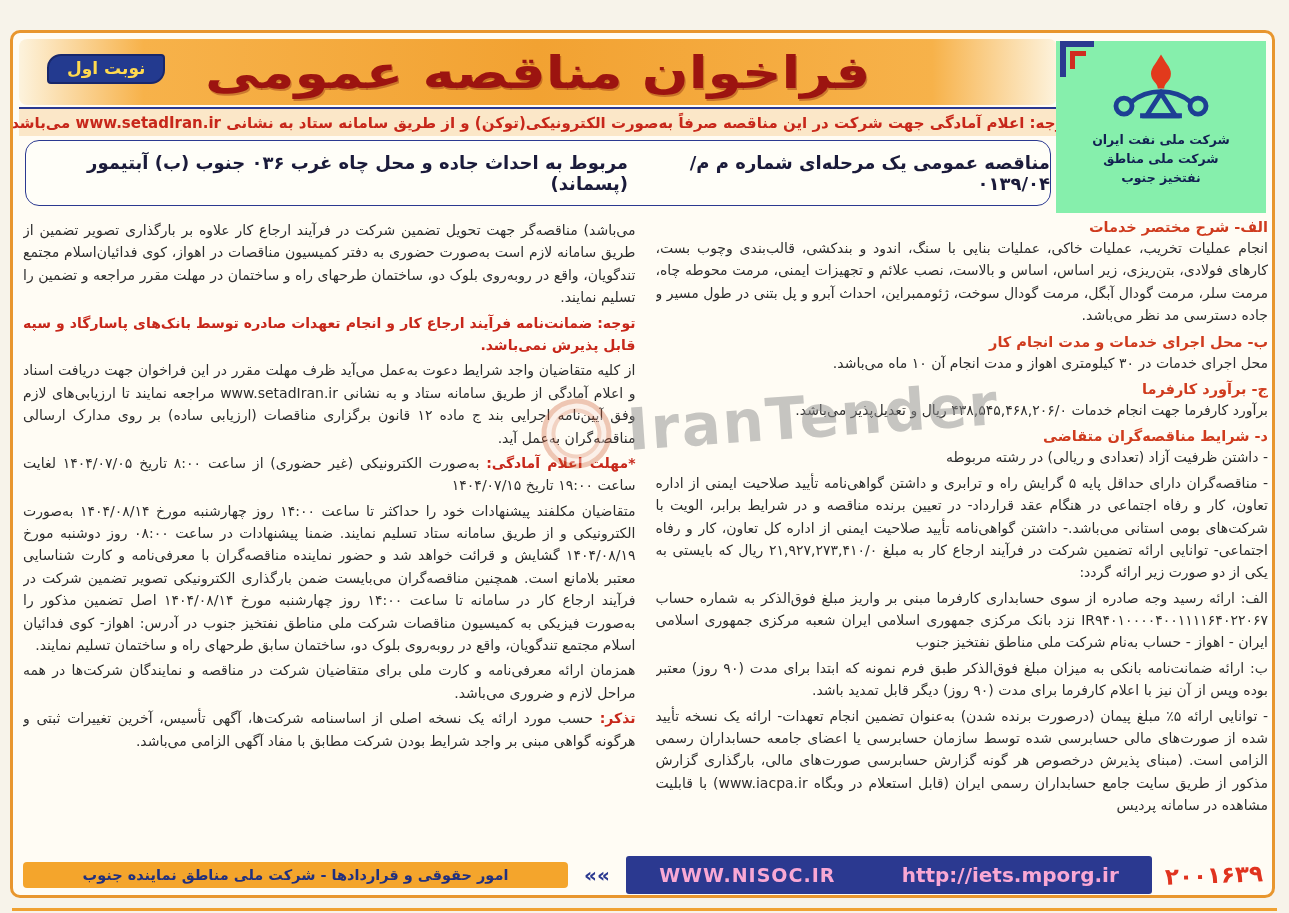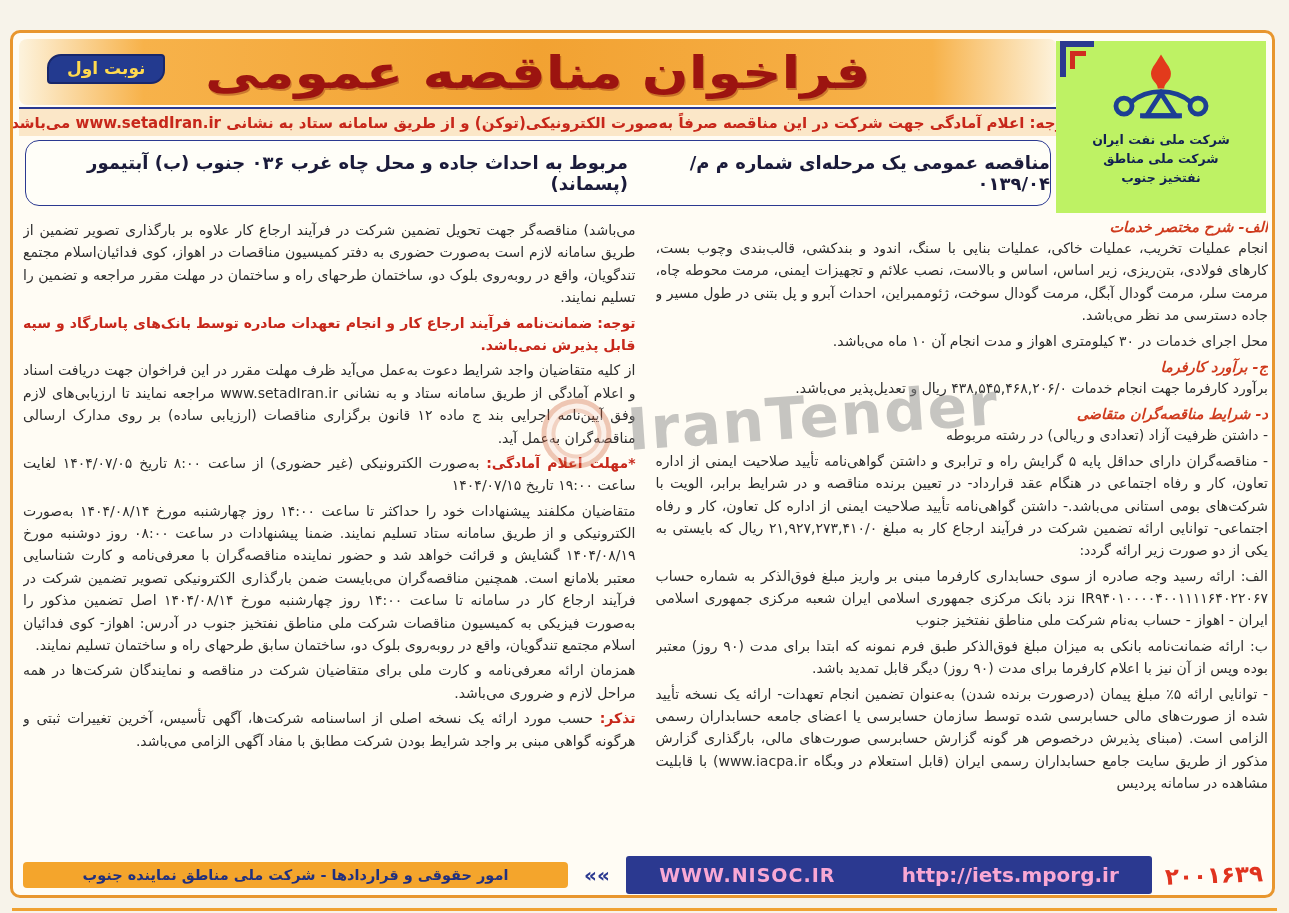--- a/index.html
+++ b/index.html
@@ -47,34 +47,34 @@
   }
   .tender-box {
     position:absolute; top:107px; left:12px; width:1026px; height:66px;
     background:#fffef8; border:1px solid #2b3990; border-radius:14px;
     display:flex; flex-direction:row; align-items:center; justify-content:center; gap:5px;
   }
   .tender-line { font-size:18px; font-weight:bold; color:#1b1b3a; }
   
   .logo-block {
     position:absolute; top:8px; right:6px; width:210px; height:172px;
-    background:#bef264; text-align:center;
+    background:#86efac; text-align:center;
   }
   .corner-dec { position:absolute; top:0; left:4px; width:34px; height:36px; }
   .cd-outer { position:absolute; inset:0; border-top:6px solid #2b3990; border-left:6px solid #2b3990; display:block; }
   .cd-inner { position:absolute; top:10px; left:10px; right:8px; bottom:8px; border-top:5px solid #d02c20; border-left:5px solid #d02c20; display:block; }
   .nioc-logo { width:118px; height:74px; margin-top:12px; }
   .logo-line { font-size:12.5px; font-weight:bold; color:#122052; line-height:1.5; }
   
   .columns {
     position:absolute; top:186px; left:10px; width:1245px; height:646px;
     display:flex; gap:20px;
   }
   .col { flex:1; overflow:hidden; }
-  .sec-head { font-size:14.5px; font-weight:bold; color:#cf3b1e; margin:7px 0 2px;font-style:italic; }
+  .sec-head { font-size:14.5px; font-weight:bold; color:#cf3b1e; margin:7px 0 2px; }
   .col .sec-head:first-child { margin-top:0; }
   .para {
     font-size:14px; line-height:1.6; color:#2e2e2e;
     text-align:justify; margin:0 0 3px;
   }
   .red-bold { color:#c7271a; font-weight:bold; }
   .red-label { color:#c7271a; font-weight:bold; }
   
   .watermark {
     position:absolute; top:352px; left:528px;
@@ -149,20 +149,21 @@
     </svg>
     <div class="logo-line">شرکت ملی نفت ایران</div>
     <div class="logo-line">شرکت ملی مناطق</div>
     <div class="logo-line">نفتخیز جنوب</div>
   </div>
 
   <div class="columns">
     <div class="col" id="col-right">
         <h3 class="sec-head">الف- شرح مختصر خدمات</h3>
         <p class="para">انجام عملیات تخریب، عملیات خاکی، عملیات بنایی با سنگ، اندود و بندکشی، قالب‌بندی وچوب بست، کارهای فولادی، بتن‌ریزی، زیر اساس، اساس و بالاست، نصب علائم و تجهیزات ایمنی، مرمت محوطه چاه، مرمت سلر، مرمت گودال آبگل، مرمت گودال سوخت، ژئوممبراین، احداث آبرو و پل بتنی در طول مسیر و جاده دسترسی مد نظر می‌باشد.</p>
+        <h3 class="sec-head">ب- محل اجرای خدمات و مدت انجام کار</h3>
         <p class="para">محل اجرای خدمات در ۳۰ کیلومتری اهواز و مدت انجام آن ۱۰ ماه می‌باشد.</p>
         <h3 class="sec-head">ج- برآورد کارفرما</h3>
         <p class="para">برآورد کارفرما جهت انجام خدمات ۴۳۸,۵۴۵,۴۶۸,۲۰۶/۰ ریال و تعدیل‌پذیر می‌باشد.</p>
         <h3 class="sec-head">د- شرایط مناقصه‌گران متقاضی</h3>
         <p class="para">- داشتن ظرفیت آزاد (تعدادی و ریالی) در رشته مربوطه</p>
         <p class="para">- مناقصه‌گران دارای حداقل پایه ۵ گرایش راه و ترابری و داشتن گواهی‌نامه تأیید صلاحیت ایمنی از اداره تعاون، کار و رفاه اجتماعی در هنگام عقد قرارداد- در تعیین برنده مناقصه و در شرایط برابر، الویت با شرکت‌های بومی استانی می‌باشد.- داشتن گواهی‌نامه تأیید صلاحیت ایمنی از اداره کل تعاون، کار و رفاه اجتماعی- توانایی ارائه تضمین شرکت در فرآیند ارجاع کار به مبلغ ۲۱,۹۲۷,۲۷۳,۴۱۰/۰ ریال که بایستی به یکی از دو صورت زیر ارائه گردد:</p>
         <p class="para">الف: ارائه رسید وجه صادره از سوی حسابداری کارفرما مبنی بر واریز مبلغ فوق‌الذکر به شماره حساب IR۹۴۰۱۰۰۰۰۴۰۰۱۱۱۱۶۴۰۲۲۰۶۷ نزد بانک مرکزی جمهوری اسلامی ایران شعبه مرکزی جمهوری اسلامی ایران - اهواز - حساب به‌نام شرکت ملی مناطق نفتخیز جنوب</p>
         <p class="para">ب: ارائه ضمانت‌نامه بانکی به میزان مبلغ فوق‌الذکر طبق فرم نمونه که ابتدا برای مدت (۹۰ روز) معتبر بوده وپس از آن نیز با اعلام کارفرما برای مدت (۹۰ روز) دیگر قابل تمدید باشد.</p>
         <p class="para">- توانایی ارائه ۵٪ مبلغ پیمان (درصورت برنده شدن) به‌عنوان تضمین انجام تعهدات- ارائه یک نسخه تأیید شده از صورت‌های مالی حسابرسی شده توسط سازمان حسابرسی یا اعضای جامعه حسابداران رسمی الزامی است. (مبنای پذیرش درخصوص هر گونه گزارش حسابرسی صورت‌های مالی، بارگذاری گزارش مذکور از طریق سایت جامع حسابداران رسمی ایران (قابل استعلام در وبگاه www.iacpa.ir) با قابلیت مشاهده در سامانه پردیس</p>
       </div>

